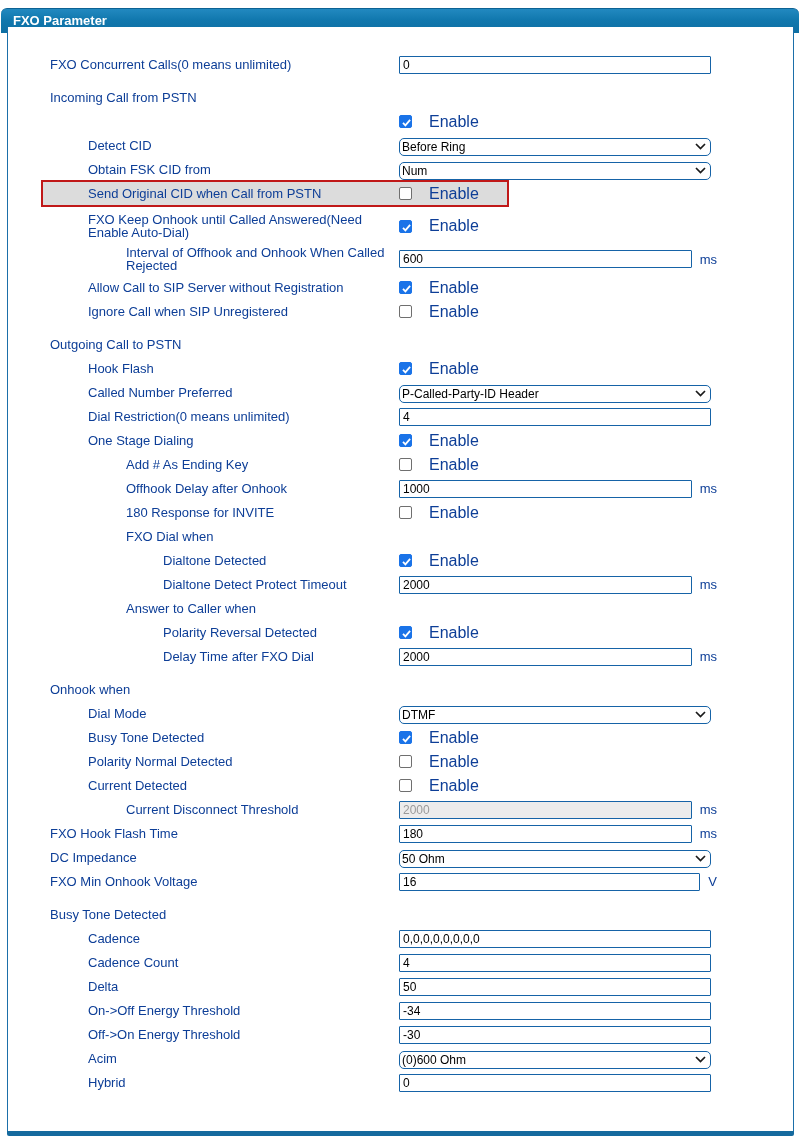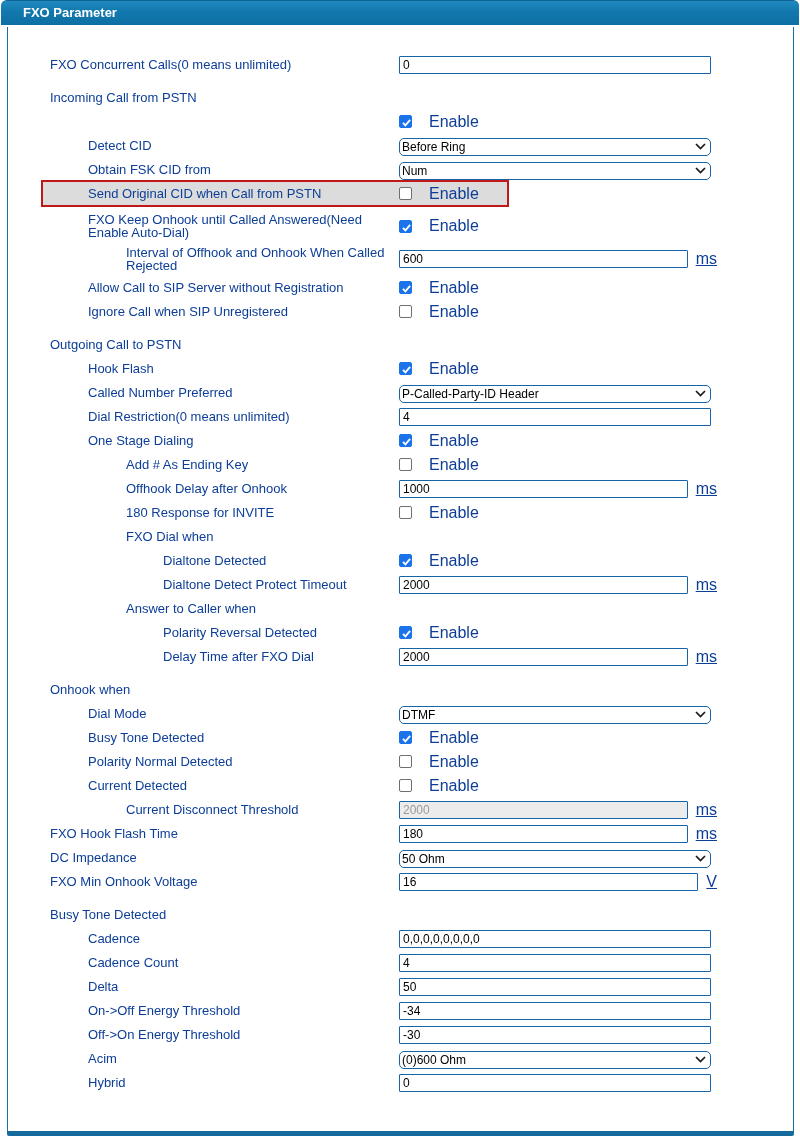--- a/index.html
+++ b/index.html
@@ -16,26 +16,26 @@
   *{box-sizing:border-box;margin:0;padding:0;}
   html,body{background:#fff;}
   body{
     width:800px;height:1141px;position:relative;overflow:hidden;
     font-family:"Liberation Sans", sans-serif;
   }
   .panel{
     position:absolute;left:0;top:0;width:800px;height:1141px;background:#fff;
   }
   .hdr{
-    position:absolute;left:1px;top:0;right:1px;height:25px;
+    position:absolute;left:1px;top:8px;right:1px;height:25px;
     background:linear-gradient(180deg,#2289c0 0%,var(--c-header) 45%,#0e6fa3 100%);
     border-top:1px solid var(--c-header-dark);
     border-radius:6px 6px 0 0;
     color:#fff;font-size:13px;font-weight:bold;line-height:24px;
-    padding-left:22px;
+    padding-left:12px;
   }
   .bodywrap{
     position:absolute;left:7px;right:6px;top:27px;bottom:10px;
     border-left:1px solid var(--c-border);
     border-right:1px solid var(--c-border);
     background:#fff;overflow:hidden;
     padding-top:26px;
   }
   .footerbar{
     position:absolute;left:7px;right:6px;bottom:5px;height:5px;
@@ -88,21 +88,21 @@
   }
   .selwrap .chev{position:absolute;right:5px;top:6px;pointer-events:none;line-height:0;}
   .cb{
     width:13px;height:13px;flex:none;border-radius:2px;position:relative;
     border:1px solid #6f6f6f;background:#fff;cursor:pointer;
   }
   .cb.on{border:1px solid var(--c-check);background:var(--c-check);}
   .cb svg{position:absolute;left:0;top:0;display:none;}
   .cb.on svg{display:block;}
   .cb-label{color:var(--c-label);font-size:16px;margin-left:17px;}
-  .suffix{color:var(--c-label);font-size:16px;margin-left:8px;text-decoration:underline;}
+  .suffix{color:var(--c-label);font-size:13px;margin-left:8px;}
 </style>
 </head>
 <body>
 
 <div class="panel">
   <div class="hdr">
     <span>FXO Parameter</span>
   </div>
   <div class="bodywrap" id="rows-host">
   <div class="row ind0 first">

